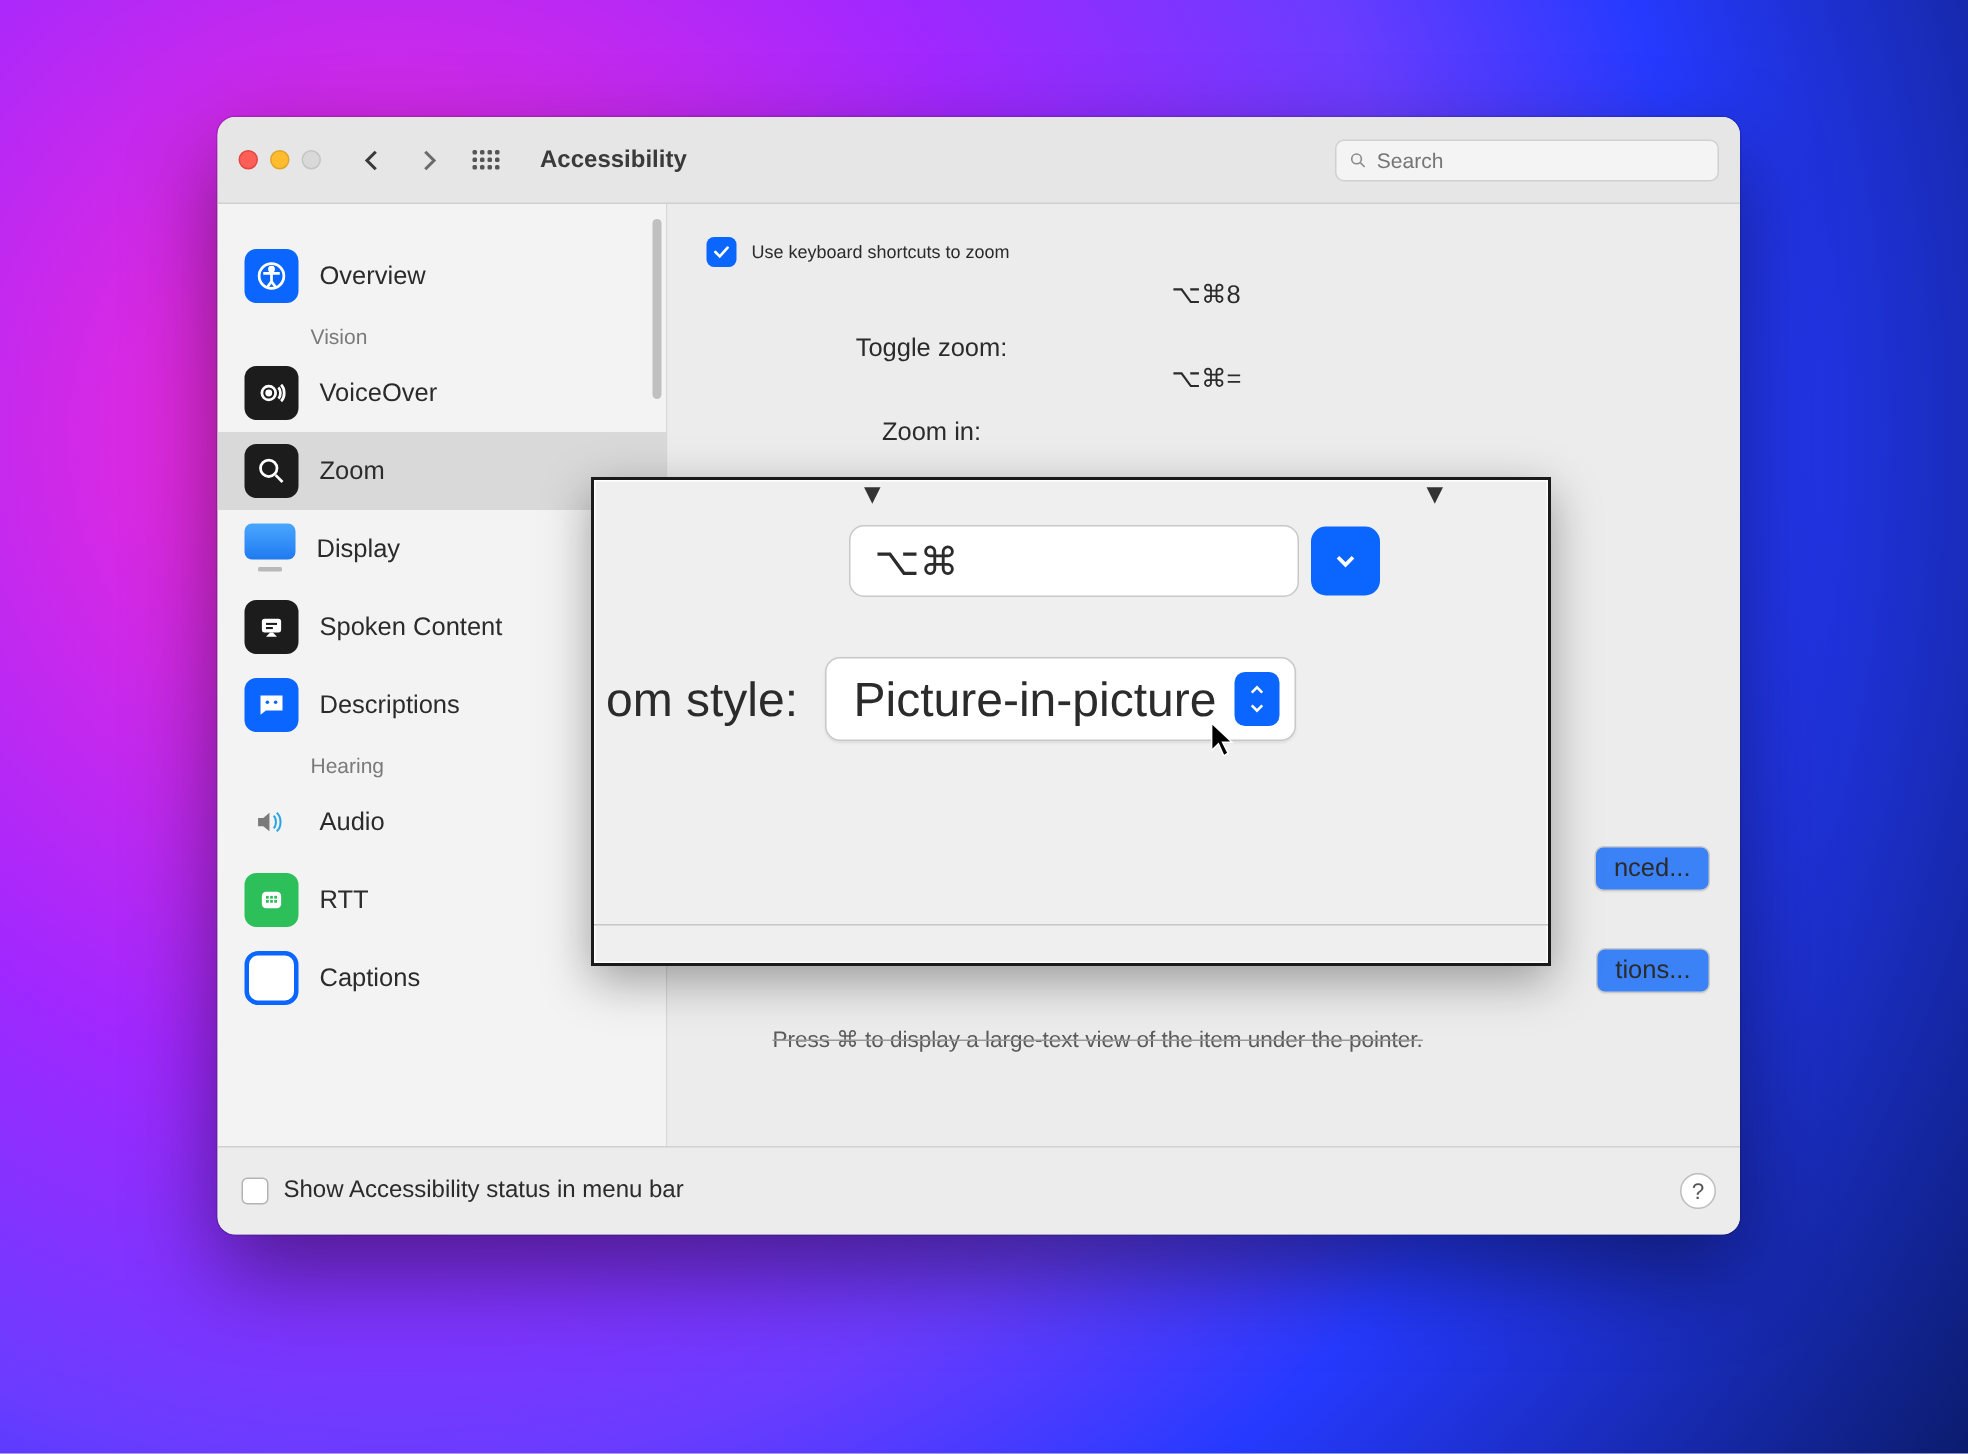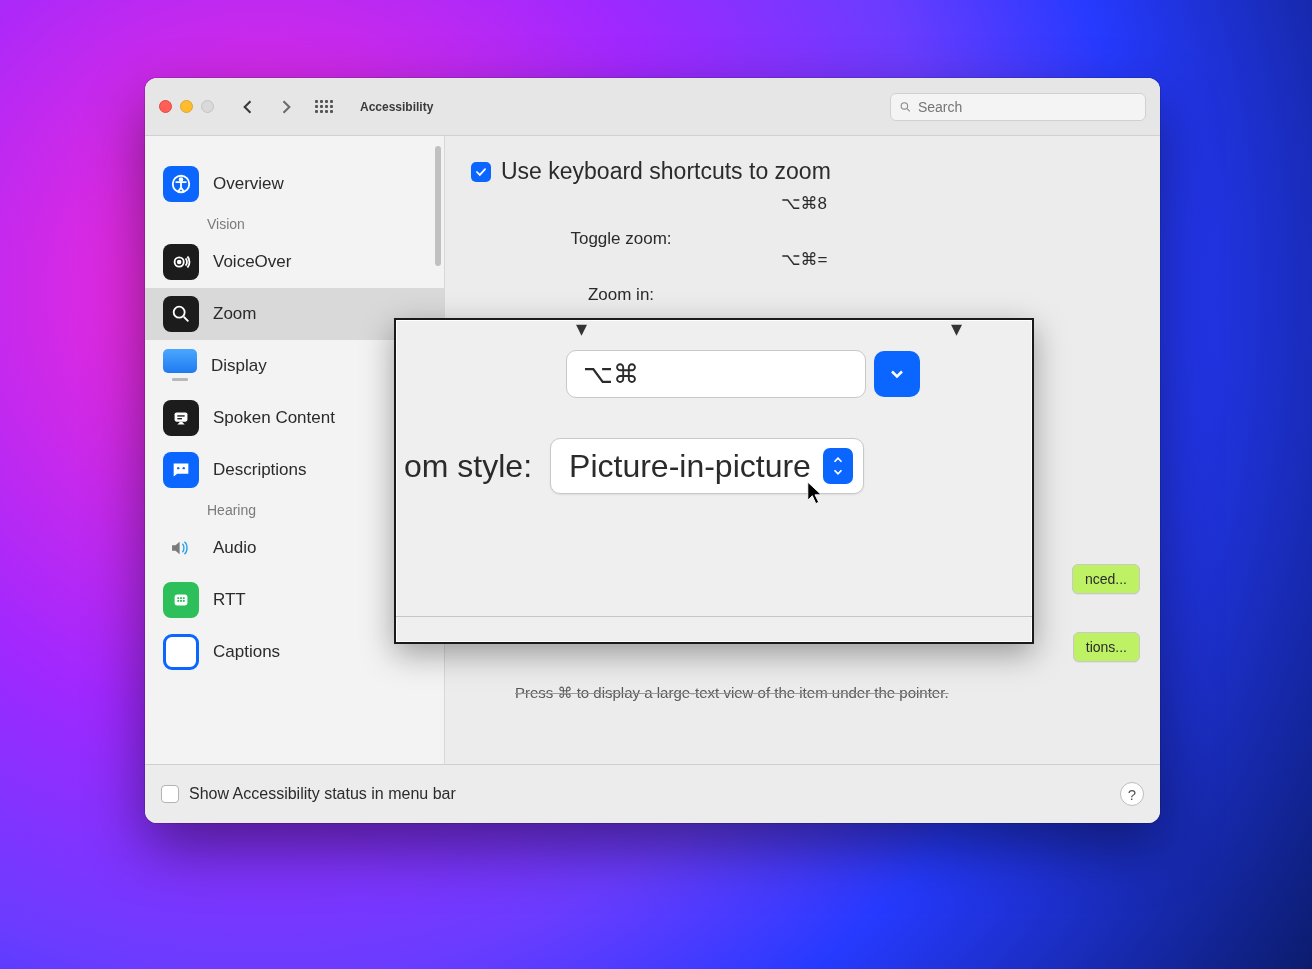--- a/index.html
+++ b/index.html
@@ -29,21 +29,21 @@
   }
   .traffic { display: flex; gap: 8px; margin-right: 10px; }
   .tl { width: 13px; height: 13px; border-radius: 50%; }
   .tl.red { background:#ff5f57; border:1px solid #e24640;}
   .tl.yellow { background:#febc2e; border:1px solid #e0a528;}
   .tl.gray { background:#d9d9d9; border:1px solid #c4c4c4;}
   .navbtn { width:28px; height:28px; display:flex; align-items:center; justify-content:center; color:#6b6b6b; cursor:default;}
   .navbtn.enabled { color:#3a3a3a; }
   .grid-icon { display:grid; grid-template-columns:repeat(4,3px); grid-template-rows:repeat(3,3px); gap:2px;}
   .grid-icon span { width:3px; height:3px; background:#555; border-radius:1px;}
-  .title { font-size:12px; font-weight:600; color:#3a3a3a; margin-left:12px; }
+  .title { font-size:16px; font-weight:600; color:#3a3a3a; margin-left:12px; }
   .searchwrap {
     margin-left:auto;
     display:flex; align-items:center;
     width:256px; height:28px;
     background:#f4f4f4;
     border:1px solid #d0d0d0;
     border-radius:6px;
     padding:0 8px;
     color:#8a8a8a;
     gap:6px;
@@ -90,41 +90,41 @@
   .sb-scroll {
     position:absolute; right:3px; top:10px; width:6px; height:120px;
     background:#c0c0c0; border-radius:3px;
   }
 
   .content {
     flex:1; position:relative;
     background:#ececec;
     padding:22px 26px;
   }
-  .chk-row { display:flex; align-items:center; gap:10px; font-size:23px; color:#2b2b2b;}
+  .chk-row { display:flex; align-items:center; gap:10px; font-size:12px; color:#2b2b2b;}
   .chkbox {
     width:20px; height:20px; border-radius:5px;
     background:#0a66ff; display:flex; align-items:center; justify-content:center;
   }
   .chkbox svg { width:14px; height:14px; stroke:white; }
   .kblist { margin-top:8px; }
   .kbrow { display:flex; gap:10px; font-size:17px; color:#2b2b2b; }
   .kbrow .lbl { width:300px; text-align:center;margin-top:36px; }
   .kbrow .val { font-family:inherit; }
 
   .hint {
     position:absolute; left:70px; top:548px; font-size:15px; color:#5a5a5a;
     white-space:nowrap;
   }
 
   .pill-btn {
     position:absolute; right:20px;
     height:30px; padding:0 12px;
-    background:#bef264; border:1px solid #c8c8c8; border-radius:6px;
-    font-size:14px; color:#2b2b2b;
+    background:#3b82f6; border:1px solid #c8c8c8; border-radius:6px;
+    font-size:17px; color:#2b2b2b;
     display:flex; align-items:center;
     box-shadow:0 1px 0 rgba(0,0,0,0.05);
   }
   .btn-advanced { top:428px; }
   .btn-options  { top:496px; }
 
   
   .footer {
     height:59px; border-top:1px solid #d0d0d0;
     background:#ececec;

